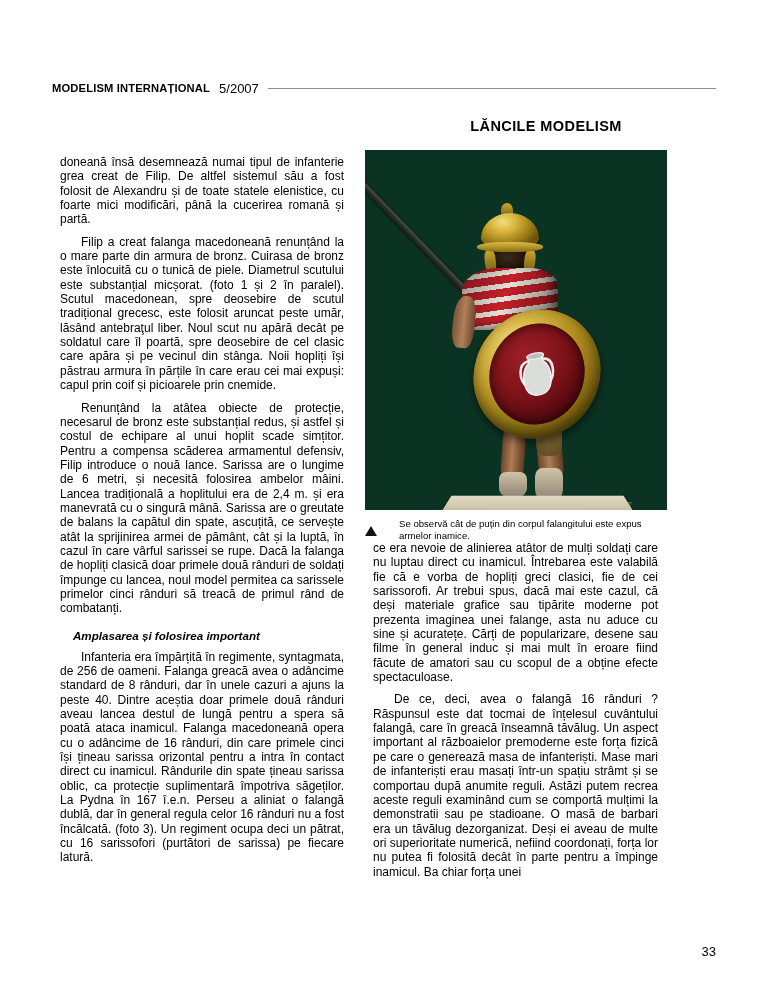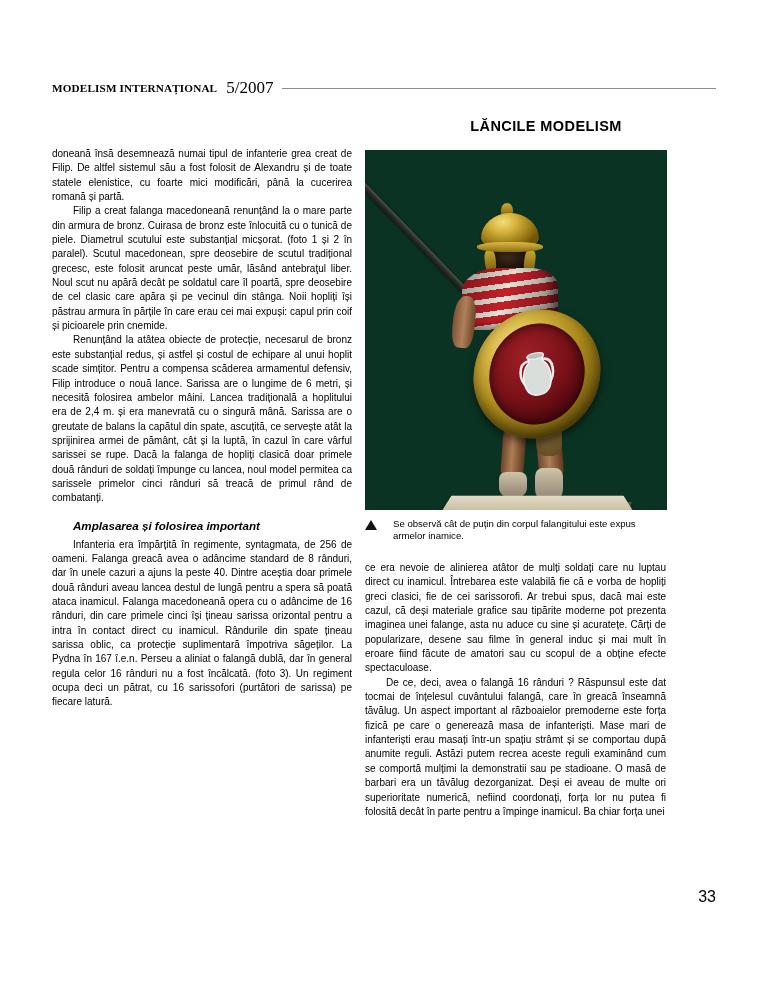--- a/index.html
+++ b/index.html
@@ -24,30 +24,29 @@
 
   
   .masthead {
     position: absolute;
     left: 52px; top: 78px;
     width: 664px;
     height: 20px;
     display: flex;
     align-items: center;
     gap: 9px;
-    font-family: Liberation Serif, serif;
   }
   .masthead-title {
     font-size: 11.2px;
     font-weight: bold;
     letter-spacing: 0.15px;
     white-space: nowrap;
   }
   .masthead-issue {
-    font-size: 17px;
+    font-size: 13px;
     font-weight: normal;
     white-space: nowrap;
   }
   .masthead-rule {
     flex: 1;
     height: 1px;
     background: #8d8d8d;
     margin-top: 1px;
   }
 
@@ -63,27 +62,27 @@
   }
 
   
   .col-left {
     position: absolute;
     left: 52px; top: 147px;
     width: 300px;
   }
   .col-right {
     position: absolute;
-    left: 365px; top: 561px;
+    left: 365px; top: 533px;
     width: 301px;
   }
 
   p.body {
-    margin: 0;
-    font-size: 10px;
+    margin: 8px;
+    font-size: 12px;
     line-height: 14.35px;
     text-align: justify;
     text-justify: inter-word;
     text-indent: 21px;
     hyphens: manual;
   }
   p.body.no-indent { text-indent: 0; }
 
   h3.subhead {
     margin: 13px 0 6px 0;
@@ -260,42 +259,42 @@
     transform: skewX(-16deg);
     opacity: .9;
   }
 
   
   .caption {
     position: absolute;
     left: 365px; top: 518px;
     width: 300px;
     display: flex;
-    gap: 16px;
-    align-items: flex-start;
+    gap: 22px;
+    align-items: center;
   }
   .caption-marker {
     width: 0; height: 0;
     border-left: 6px solid transparent;
     border-right: 6px solid transparent;
     border-bottom: 10px solid #111;
     margin-top: 2px;
     flex: 0 0 auto;
   }
   .caption-text {
     font-size: 9.6px;
     line-height: 11.6px;
     text-align: left;
   }
 
   
   .folio {
     position: absolute;
-    right: 52px; top: 888px;
-    font-size: 16px;
+    right: 52px; top: 944px;
+    font-size: 13px;
     color: #000;
   }
 </style>
 </head>
 <body>
 
 <div class="page">
 
   <div class="masthead">
     <span class="masthead-title">MODELISM INTERNAȚIONAL</span>

